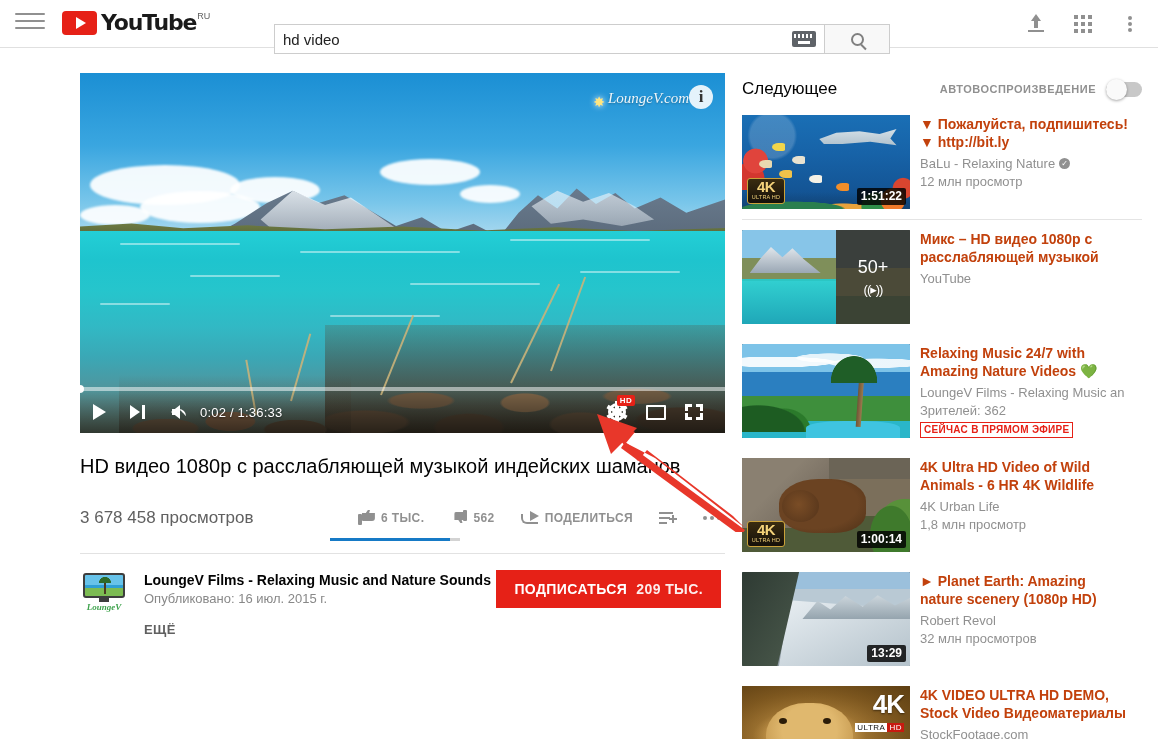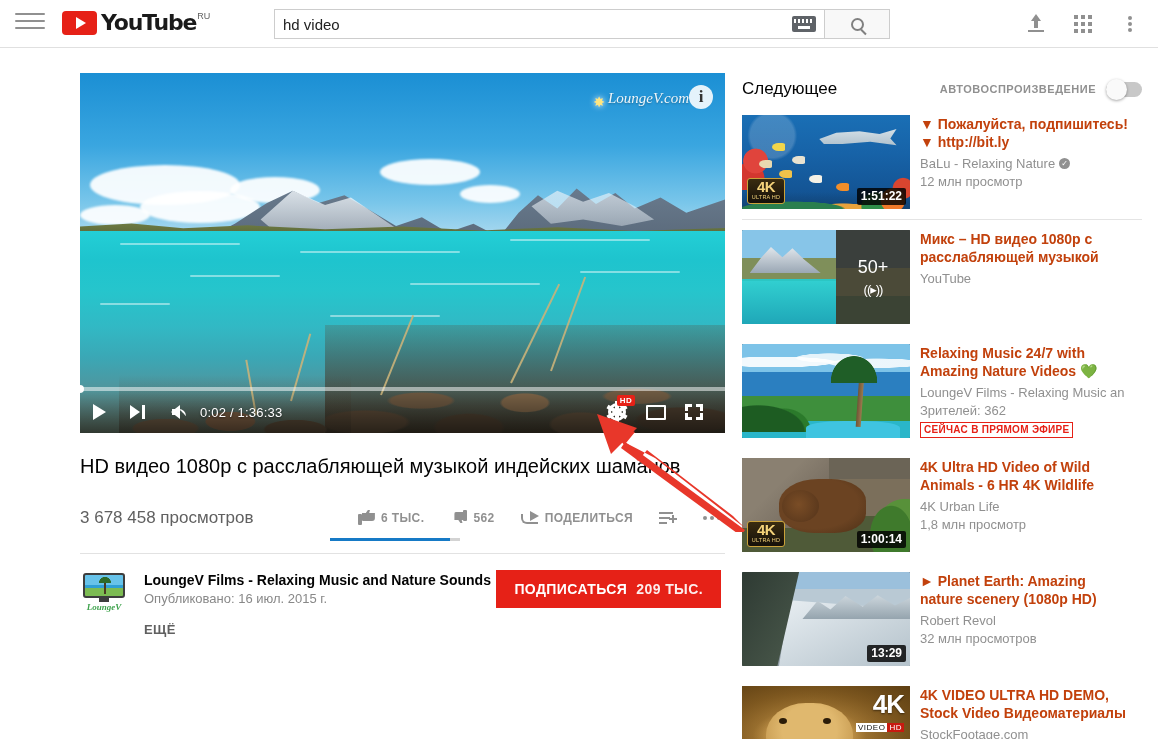--- a/index.html
+++ b/index.html
@@ -45,21 +45,21 @@
     font-family: "DejaVu Sans", sans-serif;
     font-weight: bold; font-size: 22px; letter-spacing: -1.2px;
     color: #1a1a1a; margin-left: 4px; line-height: 25px;
   }
   #yt-cc {
     font-size: 9px; color: #606060; margin-left: 1px;
     line-height: 12px; font-weight: normal;
   }
 
   #search-form {
-    position: absolute; left: 230px; top: 9px;
+    position: absolute; left: 230px; top: 24px;
     width: 660px; height: 30px; display: flex; padding-left: 44px;
   }
   #search-box {
     flex: 1; border: 1px solid #cdcdcd; background: #fff;
     height: 30px; display: flex; align-items: center;
     padding-left: 8px; position: relative;
   }
   #search-input {
     border: 0; outline: none; font-size: 15px; color: #222;
     width: 540px; height: 26px;
@@ -946,21 +946,21 @@
     <div class="rel-thumb">
       <div class="t-lion">
         <div class="mane"></div>
           <div class="face"></div>
         <div class="eye" style="left:22%; top:34%;"></div>
         <div class="eye" style="left:48%; top:34%;"></div>
 
       </div>
       <div class="badge-4k-white">
         <b>4K</b>
-        <span class="u">VIDEO</span><span class="h">HD</span>
+        <span class="u">ULTRA</span><span class="h">HD</span>
       </div>
 
     </div>
     <div class="rel-meta">
       <div class="rel-title">4K VIDEO ULTRA HD DEMO, Stock Video Видеоматериалы</div>
       <div class="rel-chan">
         <span>StockFootage.com</span>
       </div>
 
     </div>

